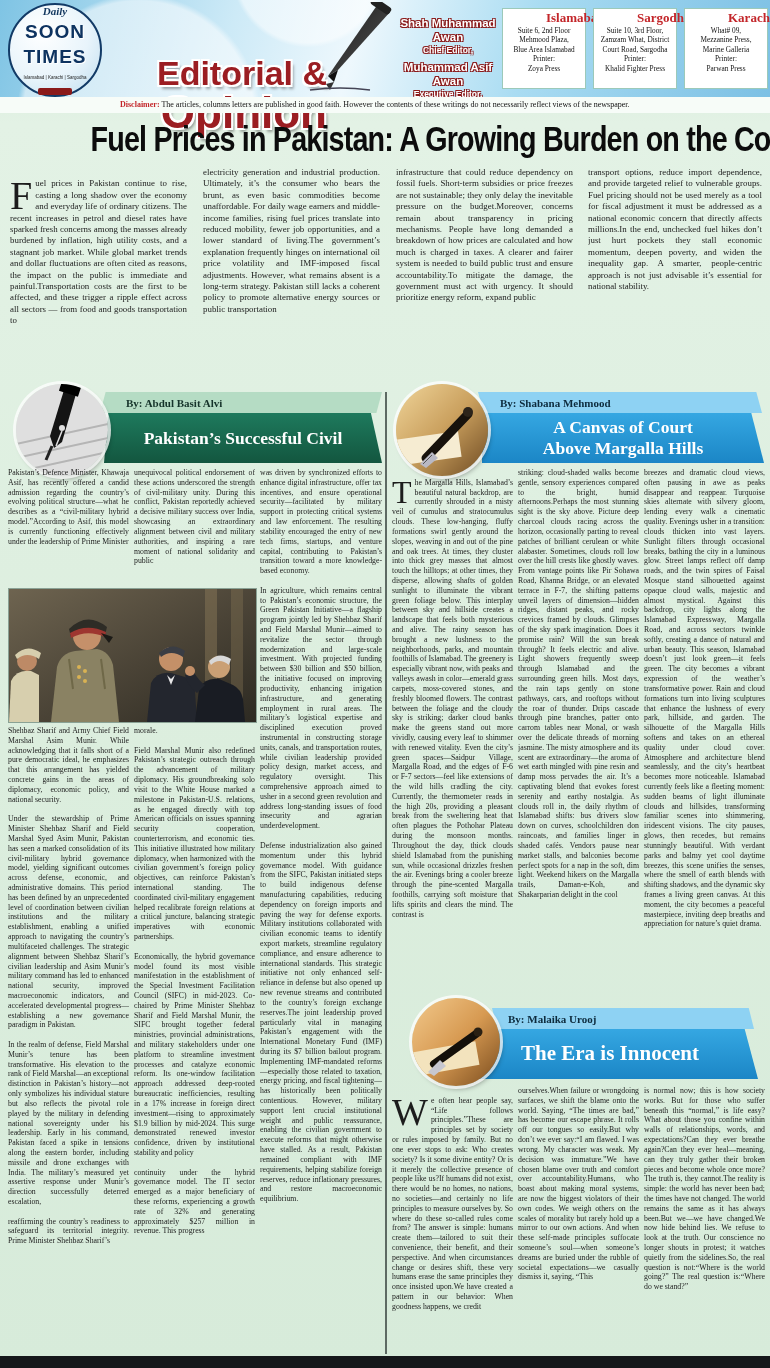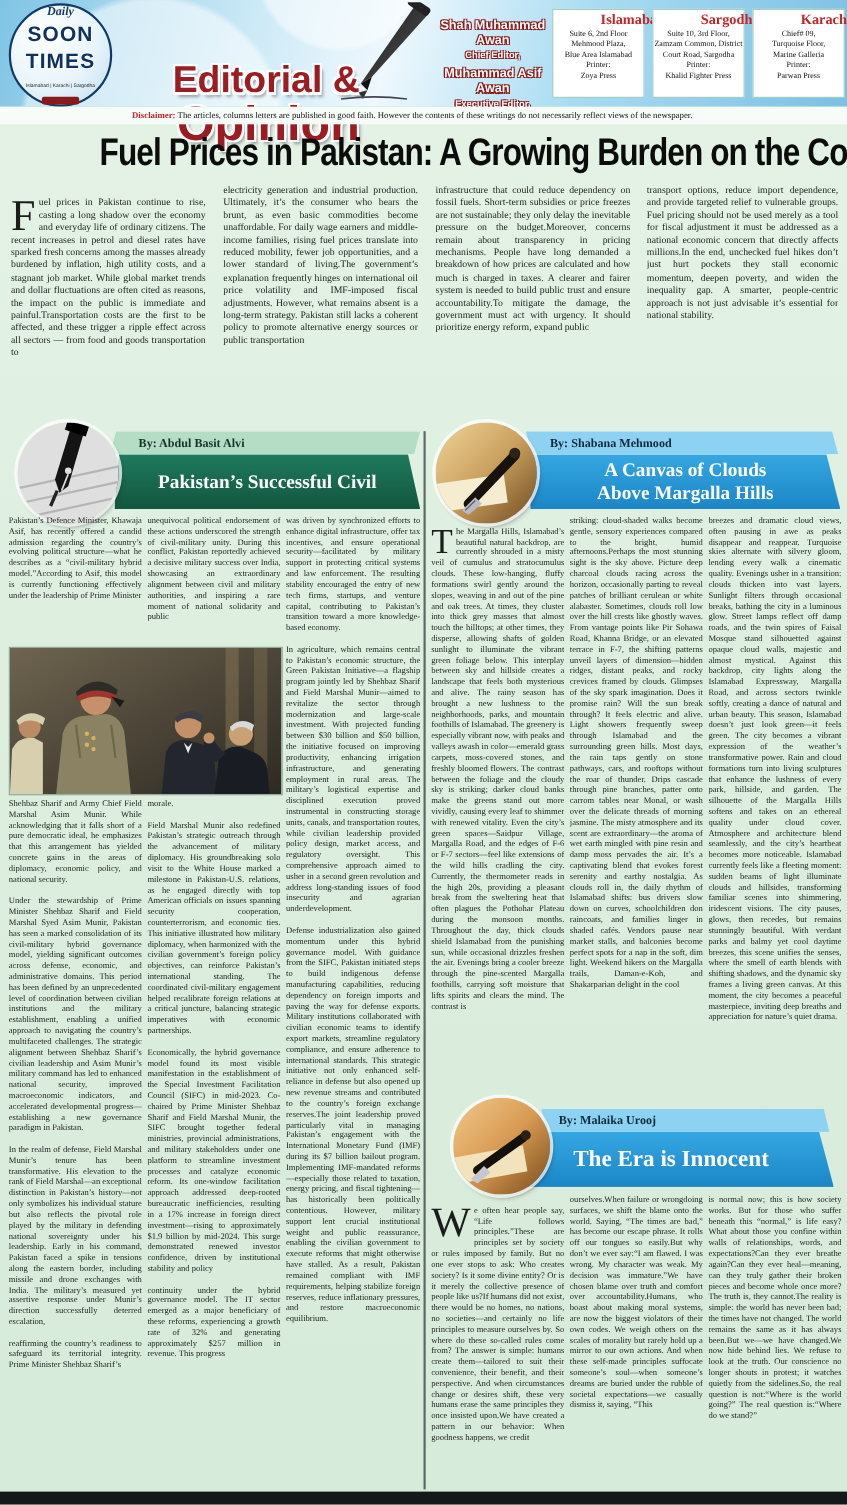--- a/index.html
+++ b/index.html
@@ -110,29 +110,29 @@
       <div class="city">Islamabad</div>
       <div class="ln">Suite 6, 2nd Floor</div>
       <div class="ln">Mehmood Plaza,</div>
       <div class="ln">Blue Area Islamabad</div>
       <div class="ln">Printer:</div>
       <div class="ln">Zoya Press</div>
     </div>
     <div class="office" style="left:593px">
       <div class="city">Sargodha</div>
       <div class="ln">Suite 10, 3rd Floor,</div>
-      <div class="ln">Zamzam Common, District</div>
+      <div class="ln">Zamzam What, District</div>
       <div class="ln">Court Road, Sargodha</div>
       <div class="ln">Printer:</div>
       <div class="ln">Khalid Fighter Press</div>
     </div>
     <div class="office" style="left:684px">
       <div class="city">Karachi</div>
-      <div class="ln">Chief# 09,</div>
-      <div class="ln">Turquoise Floor,</div>
+      <div class="ln">What# 09,</div>
+      <div class="ln">Mezzanine Press,</div>
       <div class="ln">Marine Galleria</div>
       <div class="ln">Printer:</div>
       <div class="ln">Parwan Press</div>
     </div>
   </div>
 
   <div class="disclaimer">
     <div class="inner">
       <span class="lbl">Disclaimer:</span><span> The articles, columns letters are published in good faith. However the  contents of these writings do not necessarily reflect views of the newspaper.</span>
     </div>
@@ -229,21 +229,21 @@
   <div class="col bodycol" style="left:260px;top:468px;width:122px;height:886px"><span>was driven by synchronized efforts to enhance digital infrastructure, offer tax incentives, and ensure operational security—facilitated by military support in protecting critical systems and law enforcement. The resulting stability encouraged the entry of new tech firms, startups, and venture capital, contributing to Pakistan’s transition toward a more knowledge-based economy.
 
 In agriculture, which remains central to Pakistan’s economic structure, the Green Pakistan Initiative—a flagship program jointly led by Shehbaz Sharif and Field Marshal Munir—aimed to revitalize the sector through modernization and large-scale investment. With projected funding between $30 billion and $50 billion, the initiative focused on improving productivity, enhancing irrigation infrastructure, and generating employment in rural areas. The military’s logistical expertise and disciplined execution proved instrumental in constructing storage units, canals, and transportation routes, while civilian leadership provided policy design, market access, and regulatory oversight. This comprehensive approach aimed to usher in a second green revolution and address long-standing issues of food insecurity and agrarian underdevelopment.
 
 Defense industrialization also gained momentum under this hybrid governance model. With guidance from the SIFC, Pakistan initiated steps to build indigenous defense manufacturing capabilities, reducing dependency on foreign imports and paving the way for defense exports. Military institutions collaborated with civilian economic teams to identify export markets, streamline regulatory compliance, and ensure adherence to international standards. This strategic initiative not only enhanced self-reliance in defense but also opened up new revenue streams and contributed to the country’s foreign exchange reserves.The joint leadership proved particularly vital in managing Pakistan’s engagement with the International Monetary Fund (IMF) during its $7 billion bailout program. Implementing IMF-mandated reforms—especially those related to taxation, energy pricing, and fiscal tightening—has historically been politically contentious. However, military support lent crucial institutional weight and public reassurance, enabling the civilian government to execute reforms that might otherwise have stalled. As a result, Pakistan remained compliant with IMF requirements, helping stabilize foreign reserves, reduce inflationary pressures, and restore macroeconomic equilibrium.</span></div>
 
   <div class="strip blue" style="left:478px;top:392px;width:284px;padding-left:22px;box-sizing:border-box">
     <span>By: Shabana Mehmood</span>
   </div>
   <div class="banner blue" style="left:482px;top:413px;width:282px;height:50px">
-    <div class="t1">A Canvas of Clouds</div>
+    <div class="t1">A Canvas of Court</div>
     <div class="t2">Above Margalla Hills</div>
   </div>
   <div class="circ" style="left:396px;top:384px;width:92px;height:92px">
     <svg viewBox="0 0 92 92" width="92" height="92">
       <defs>
           <linearGradient id="wp" x1="0" y1="0" x2="1" y2="1">
         <stop offset="0" stop-color="#f0d59a"></stop>
             <stop offset=".5" stop-color="#caa05e"></stop>
             <stop offset="1" stop-color="#6e4a22"></stop>
           </linearGradient>

